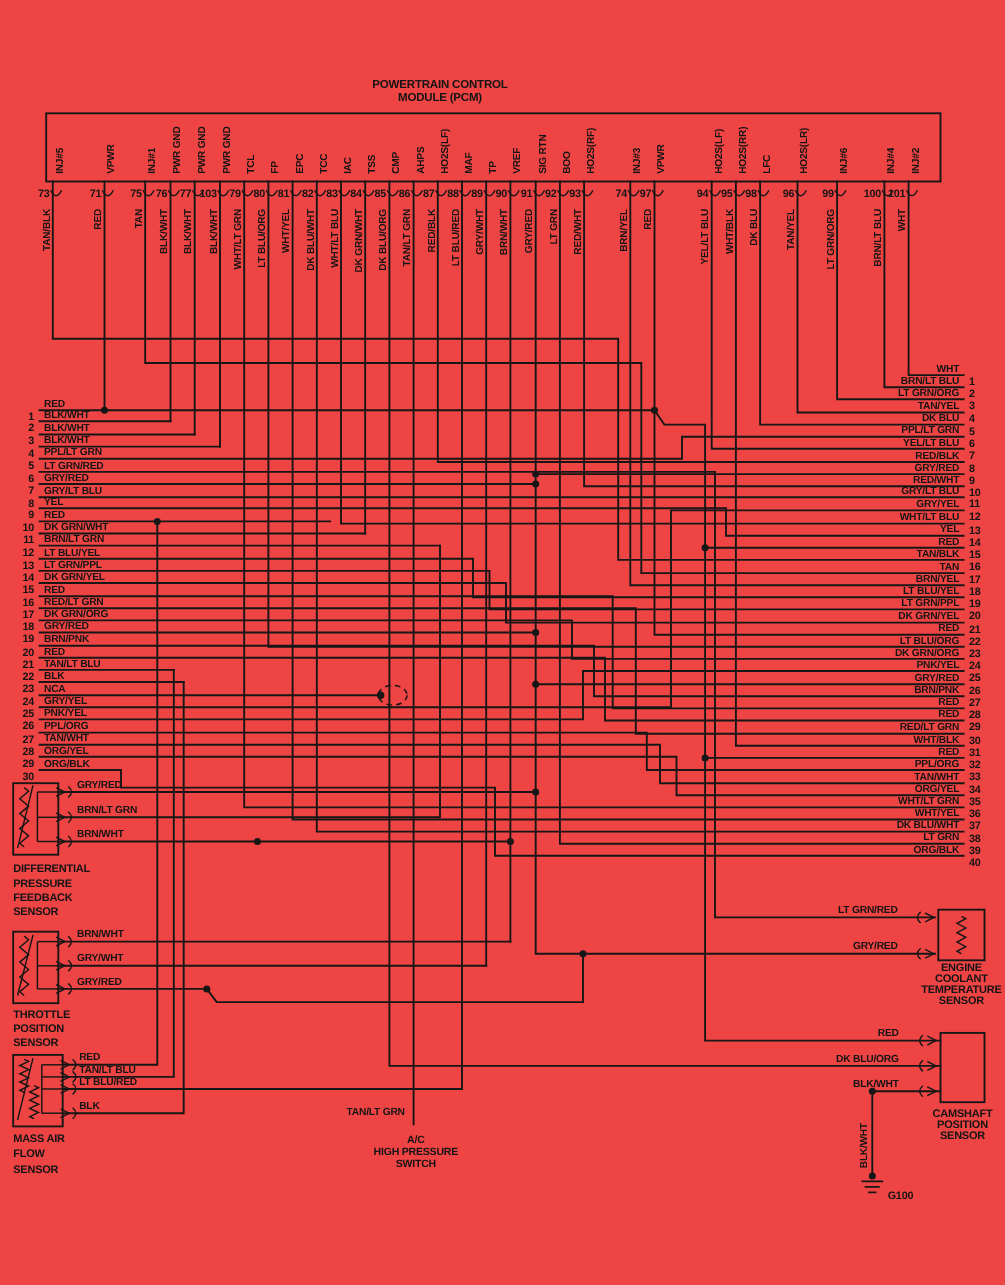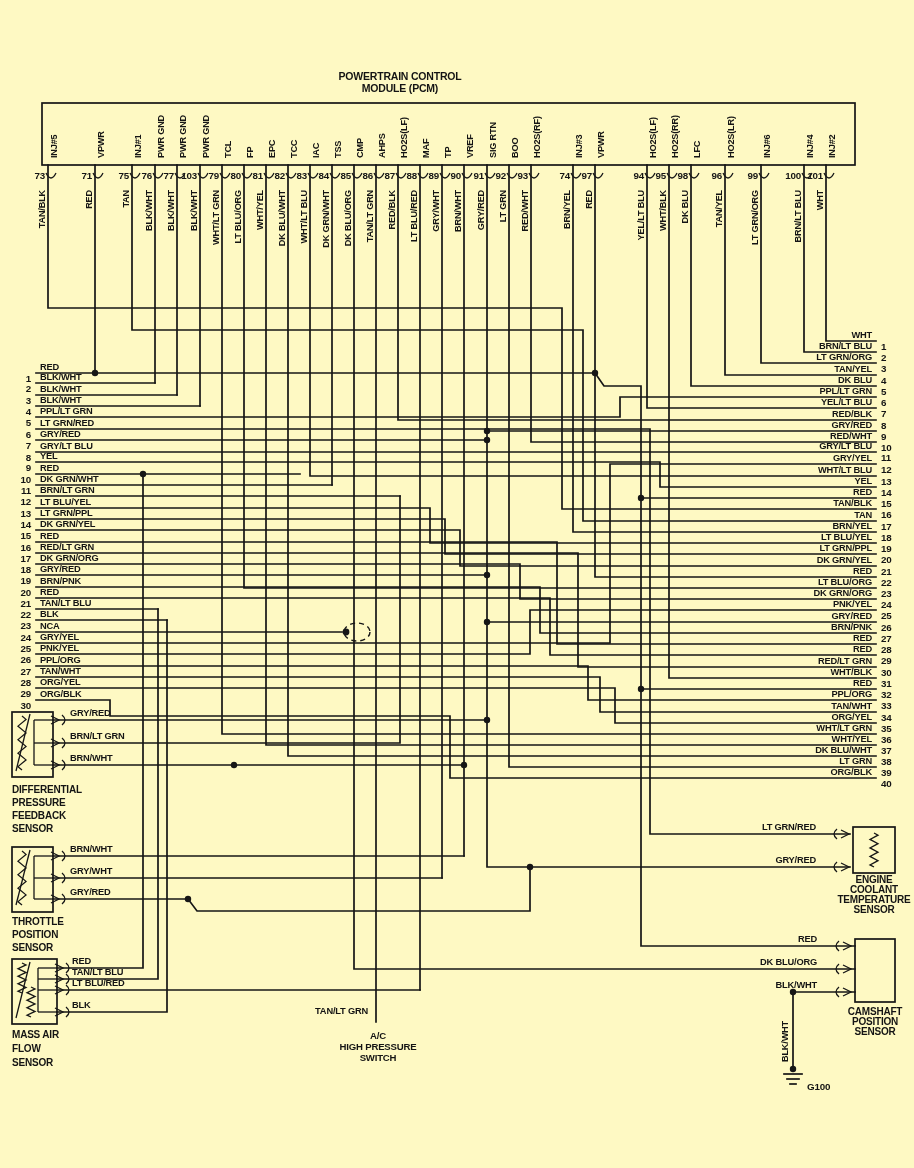--- a/index.html
+++ b/index.html
@@ -1,16 +1,16 @@
 <!DOCTYPE html>
 <html><head>
 <meta charset="utf-8">
 <style>
   html,body{margin:0;padding:0;background:#ffffff;}
-  .stage{position:relative;width:914px;height:1168px;background:#fef9c3;overflow:hidden;
+  .stage{position:relative;width:914px;height:1168px;background:#ef4444;overflow:hidden;
          font-family:"Liberation Sans", sans-serif;text-decoration:underline;}
   svg text{fill:#141414;font-family:"Liberation Sans", sans-serif;font-weight:bold;letter-spacing:-0.2px;}
   svg .wire{fill:none;stroke:#161616;stroke-width:1.7;stroke-linecap:square;stroke-linejoin:miter;}
   svg .thin{fill:none;stroke:#161616;stroke-width:1.3;}
   svg .boxline{fill:none;stroke:#161616;stroke-width:1.7;}
 </style>
 </head>
 <body>
 
 <div class="stage">

